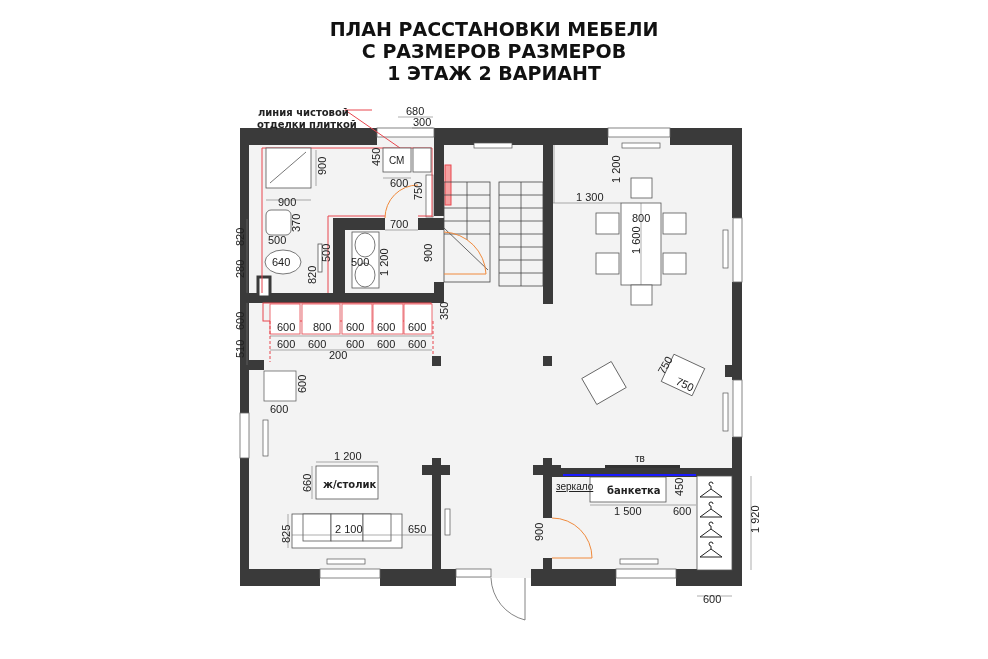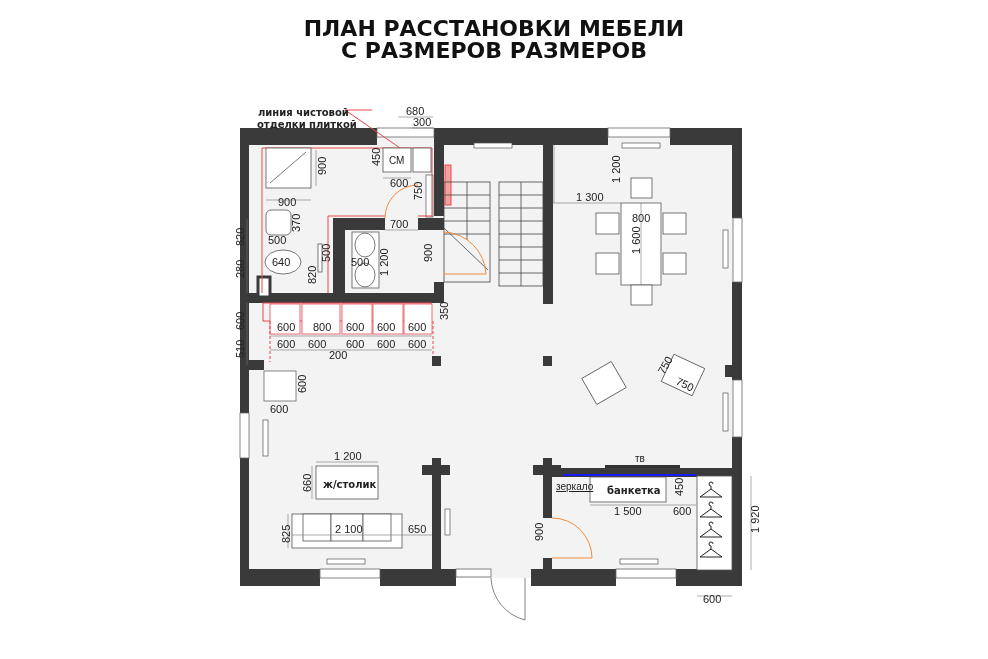--- a/index.html
+++ b/index.html
@@ -1,29 +1,30 @@
 <!DOCTYPE html>
 <html><head>
 <meta charset="utf-8">
 <style>
   html,body{margin:0;padding:0;background:#ffffff;}
   body{width:988px;height:659px;position:relative;overflow:hidden;font-family:"Liberation Sans",sans-serif;}
-  .title{position:absolute;left:0;width:988px;top:18px;text-align:center;font-family:"DejaVu Sans",sans-serif;font-weight:bold;font-size:22px;line-height:22px;color:#111;}
+  .title{position:absolute;left:0;width:988px;top:18px;text-align:center;font-family:"DejaVu Sans",sans-serif;font-weight:bold;font-size:19px;line-height:22px;color:#111;}
   .title div{white-space:nowrap;}
   svg{position:absolute;left:0;top:0;}
   .dim{font-family:"Liberation Sans",sans-serif;font-size:11px;fill:#222;}
   .lbl{font-family:"Liberation Sans",sans-serif;font-size:10px;fill:#222;}
   .lblb{font-family:"DejaVu Sans",sans-serif;font-size:10px;fill:#222;font-weight:bold;}
 </style>
 </head>
 <body>
 
 <div class="title">
   <div>ПЛАН РАССТАНОВКИ МЕБЕЛИ</div>
   <div>С РАЗМЕРОВ РАЗМЕРОВ</div>
+  <div>1 ЭТАЖ 2 ВАРИАНТ</div>
 </div>
 
 <svg width="988" height="659" viewBox="0 0 988 659">
 
   <rect x="248" y="136" width="492" height="442" fill="#f3f3f3"></rect>
 
   <g fill="#3a3a3a">
 
     <rect x="240" y="128" width="137" height="17"></rect>
     <rect x="434" y="128" width="174" height="17"></rect>

